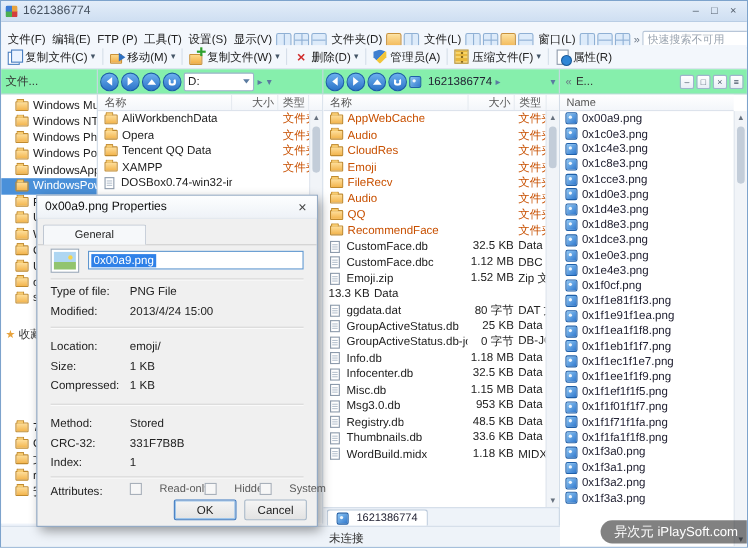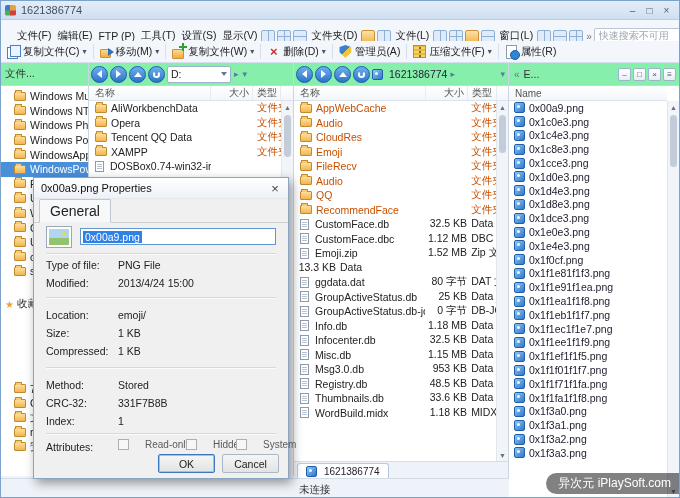--- a/index.html
+++ b/index.html
@@ -10,21 +10,21 @@
   
   .titlebar{position:absolute;left:0;top:0;right:0;height:19px;background:linear-gradient(#e3edf9,#cfdff2);display:flex;align-items:center;padding:0 4px;border-bottom:1px solid #b9cde4}
   .appico{width:11px;height:11px;flex:none;margin-right:5px;border-radius:2px;background:
     linear-gradient(90deg,#3a7bd5 50%,#e8a33d 50%) top/100% 50% no-repeat,
     linear-gradient(90deg,#4caf50 50%,#d23f3f 50%) bottom/100% 50% no-repeat}
   .wtitle{font-size:11px;color:#44505e}
   .wctrls{margin-left:auto;display:flex}
   .wbtn{width:17px;height:15px;display:flex;align-items:center;justify-content:center;font-size:10px;color:#55606e}
 
   
-  .menubar{position:absolute;left:0;top:19px;right:0;height:33px;background:#f3f7fc;border-bottom:1px solid #dbe4ef;display:flex;align-items:center;padding:0 13px;overflow:hidden}
+  .menubar{position:absolute;left:0;top:19px;right:0;height:33px;background:#f3f7fc;border-bottom:1px solid #dbe4ef;display:flex;align-items:center;padding:0 3px;overflow:hidden}
   .mitem{font-size:10.5px;color:#222;padding:2px 3px;white-space:nowrap}
   .mico{width:14px;height:13px;flex:none;margin:0 1px;border:1px solid #8fb0d4;border-radius:2px;background:#ddebfa;position:relative}
   .mico.v2::before{content:"";position:absolute;left:6px;top:0;bottom:0;width:1px;background:#8fb0d4}
   .mico.h2::before{content:"";position:absolute;left:0;right:0;top:5px;height:1px;background:#8fb0d4}
   .mico.g4::before{content:"";position:absolute;left:6px;top:0;bottom:0;width:1px;background:#8fb0d4}
   .mico.g4::after{content:"";position:absolute;left:0;right:0;top:5px;height:1px;background:#8fb0d4}
   .mico.fold{background:linear-gradient(#fde2a0,#f2b857);border-color:#c8913a}
   .mspacer{flex:1}
   .chev{font-size:10px;color:#6a7685;padding:0 2px}
   .searchbox{width:118px;height:16px;flex:none;background:#fff;border:1px solid #b8c6d8;border-radius:2px;display:flex;align-items:center;padding:0 4px;margin-right:2px}
@@ -127,21 +127,21 @@
   .tabbar{position:absolute;left:293px;width:215px;top:460px;height:17px;background:#eef3f9;border-top:1px solid #d3dde8;border-right:1px solid #c9d6e4;display:flex;align-items:flex-end;padding-left:3px}
   .tab{display:flex;align-items:center;gap:3px;background:#fff;border:1px solid #b9c8da;border-bottom:none;border-radius:3px 3px 0 0;height:15px;padding:0 8px;font-size:10px;color:#223;white-space:nowrap}
   .statusbar{position:absolute;left:0;width:508px;top:477px;height:21px;background:#eef3f9;border-top:1px solid #d3dde8}
   .stat{position:absolute;left:298px;top:4px;font-size:10.5px;color:#333}
 
   
   .dlg{position:absolute;left:32px;top:176px;width:256px;height:302px;background:#f0f0f0;border:1px solid #8ba4c0;box-shadow:3px 4px 10px rgba(0,0,0,.4);z-index:40}
   .dtitle{height:21px;background:linear-gradient(#fdfeff,#eef2f7);border-bottom:1px solid #e3e8ef;display:flex;align-items:center;padding-left:7px;font-size:11px;color:#111}
   .dclose{margin-left:auto;width:26px;height:100%;display:flex;align-items:center;justify-content:center;color:#444;font-size:13px}
   .dtabs{position:absolute;left:0;top:21px;right:0;height:24px;border-bottom:1px solid #cfcfcf}
-  .dtab{position:absolute;left:5px;bottom:-1px;background:#f6f8fa;border:1px solid #bfc7d2;border-bottom:1px solid #f0f0f0;border-radius:2px 2px 0 0;padding:3px 10px;font-size:14px;color:#222}
+  .dtab{position:absolute;left:5px;bottom:-1px;background:#f6f8fa;border:1px solid #bfc7d2;border-bottom:1px solid #f0f0f0;border-radius:2px 2px 0 0;padding:3px 28px;font-size:10px;color:#222}
   .imgico{position:absolute;left:12px;top:48px;width:26px;height:22px;background:#fff;border:1px solid #9aa8b8;padding:2px}
   .imgico::before{content:"";display:block;width:100%;height:100%;background:linear-gradient(#aed6f2 55%,#92c46e 55%)}
   .imgico::after{content:"";position:absolute;right:5px;top:5px;width:4px;height:4px;border-radius:50%;background:#f6d44a}
   .fninput{position:absolute;left:46px;top:50px;width:196px;height:17px;background:#fff;border:1px solid #5e96cf;display:flex;align-items:center;padding-left:2px}
   .fnsel{background:#2f81e8;color:#fff;font-size:10.5px;padding:0 2px;white-space:nowrap}
   .dsep{position:absolute;left:12px;right:12px;height:1px;background:#d8d8d8;box-shadow:0 1px 0 #fbfbfb}
   .fl{position:absolute;left:12px;font-size:10.5px;color:#222;white-space:nowrap}
   .fv{position:absolute;left:84px;font-size:10.5px;color:#222;white-space:nowrap}
   .cbx{position:absolute;display:flex;align-items:flex-start;gap:16px;font-size:10px;color:#5a5a5a;white-space:nowrap}
   .cbx i{width:11px;height:11px;border:1px solid #a8b0ba;background:#f7f7f7;flex:none}

